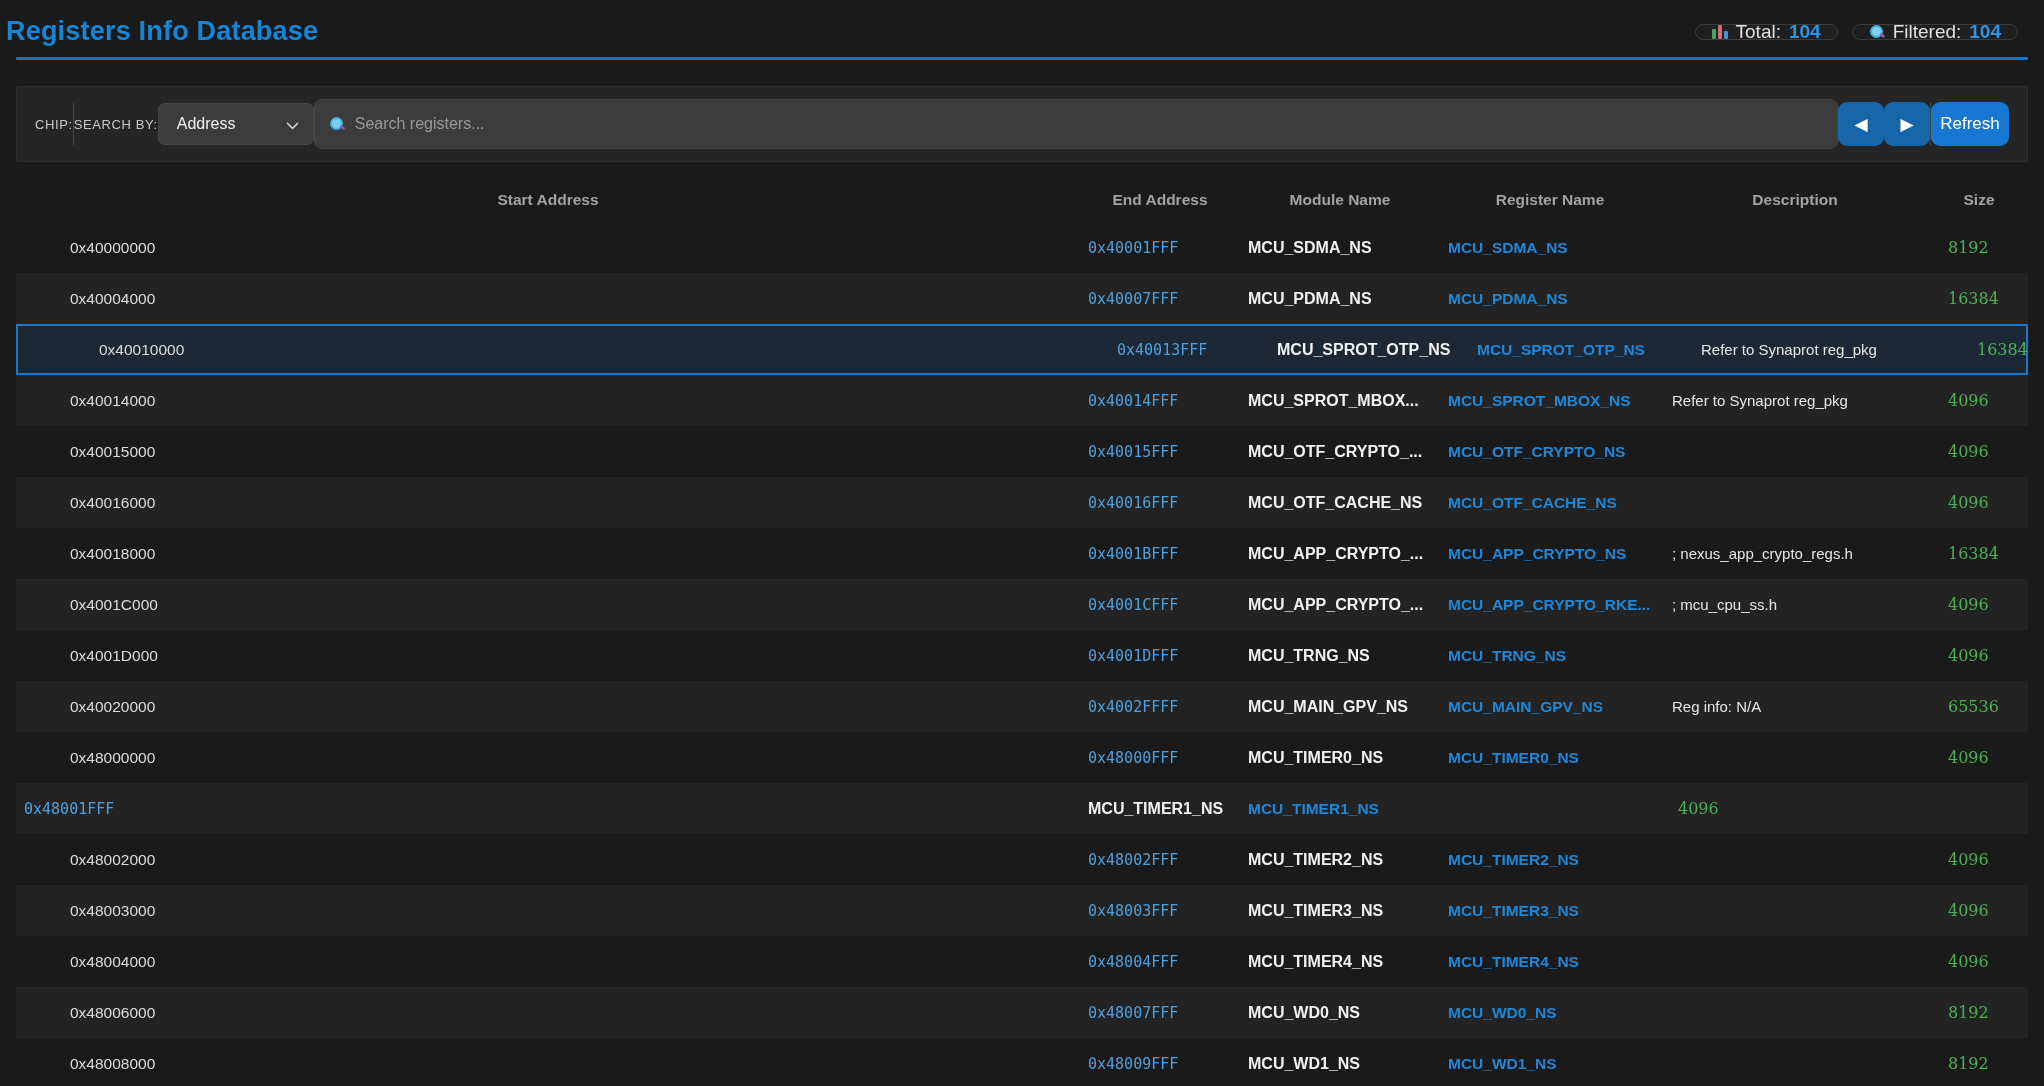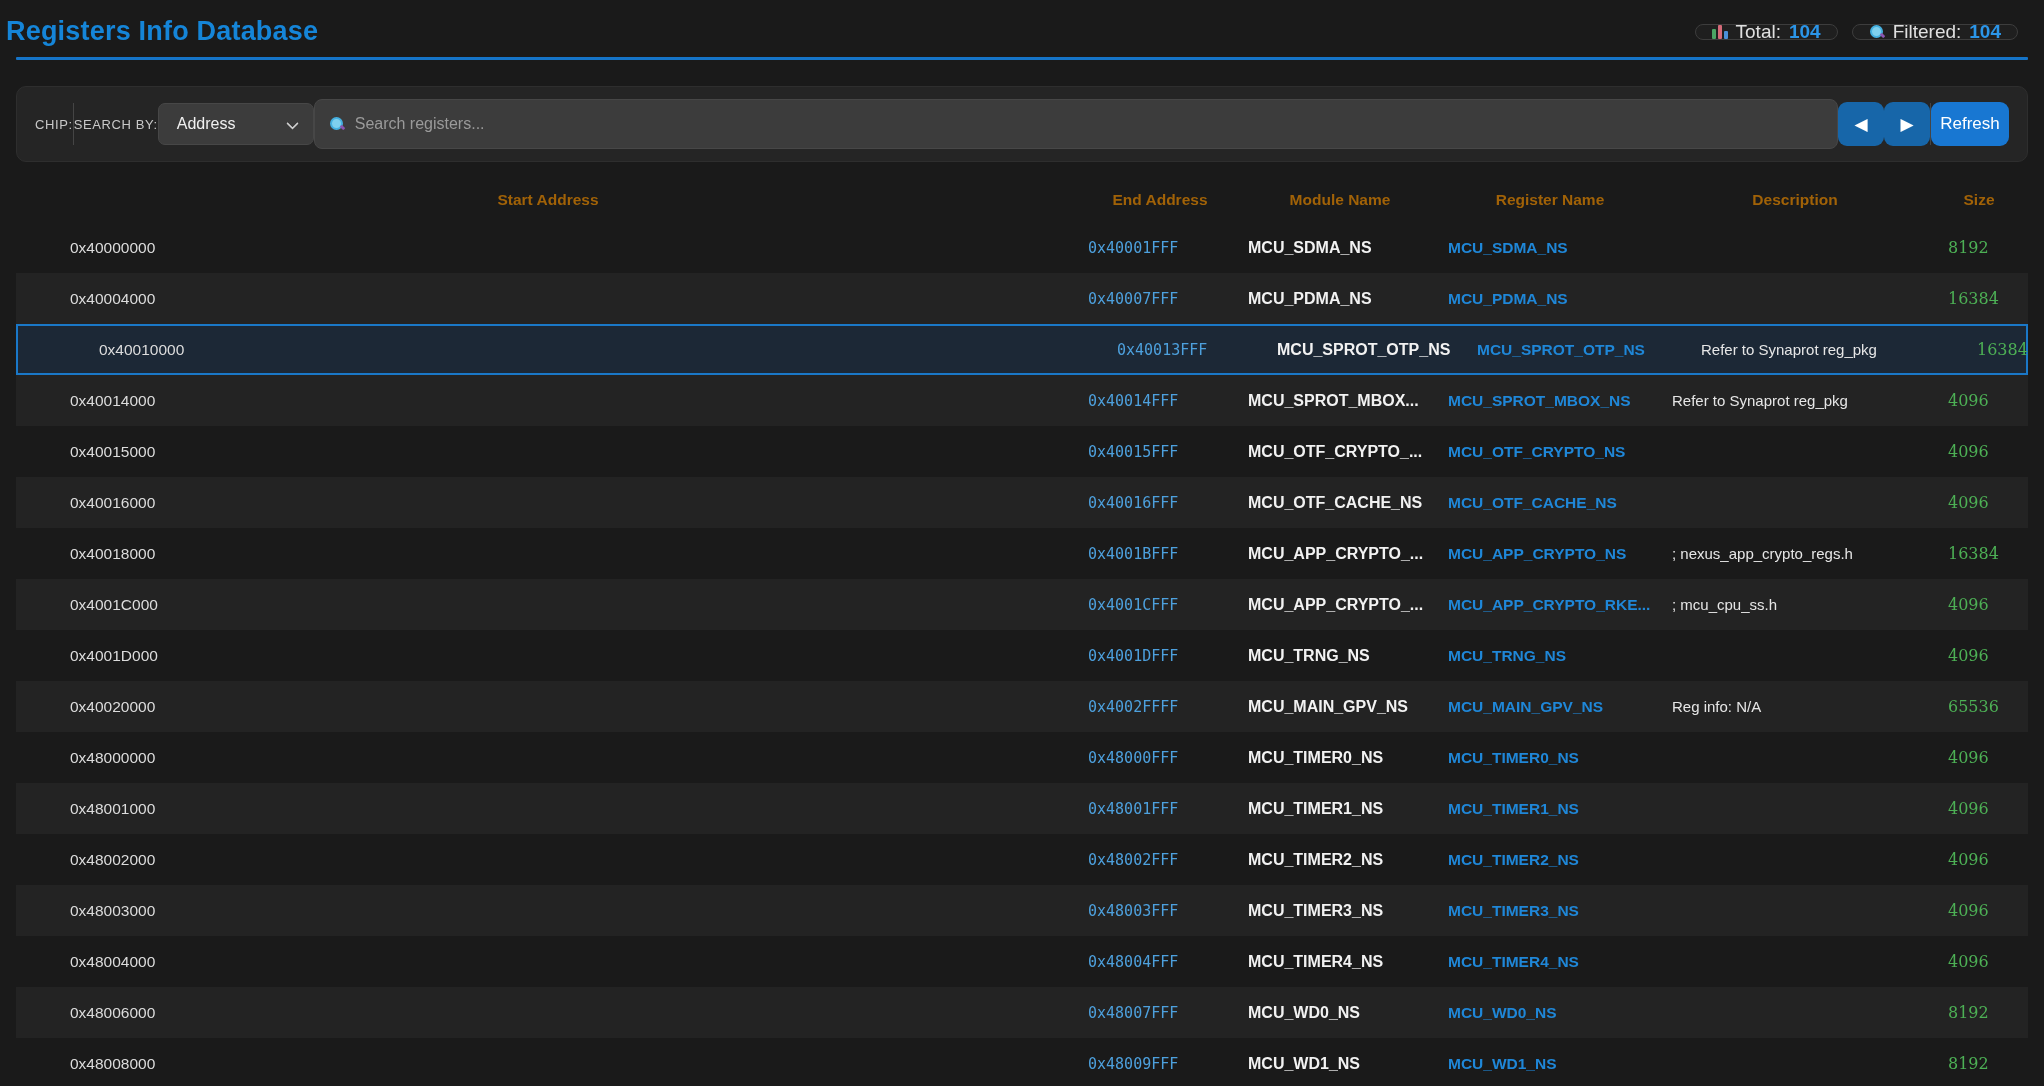--- a/index.html
+++ b/index.html
@@ -37,21 +37,21 @@
   .mag-icon::after {
     content:""; position:absolute; left:11px; top:10px; width:5px; height:3px;
     background:#8a56b0; transform:rotate(45deg); border-radius:1px;
   }
   .title-rule {
     height:3px; background:#1574c8; margin:10px 16px 0 16px; border-radius:1px;
   }
   
   .toolbar {
     margin:26px 16px 0 16px; height:76px; background:#252525;
-    border:1px solid #2e2e2e; border-radius:10px;
+    border:1px solid #2e2e2e; border-radius:2px;
     display:flex; align-items:center; padding:0 18px; 
   }
   .tb-label { font-size:13px; color:#c8c8c8; letter-spacing:0.6px; white-space:nowrap; }
   .select {
     position:relative; background:#3c3c3c; border:1px solid #474747; border-radius:7px;
     height:42px; display:flex; align-items:center; padding:0 40px 0 18px;
     font-size:16px; color:#f0f0f0; cursor:pointer;
   }
   .select .chev {
     position:absolute; right:16px; top:15px; width:9px; height:9px;
@@ -80,21 +80,21 @@
     color:#ffffff; font-size:17px; cursor:pointer;
   }
   
   .table { margin:0 16px; }
   .t-row {
     display:grid;
     grid-template-columns:1064px 160px 200px 220px 270px 1fr;
     align-items:center; height:51px;
   }
   .t-head { height:44px; margin-top:16px; }
-  .t-head .cell { text-align:center; font-weight:700; font-size:15.5px; color:#a16207; }
+  .t-head .cell { text-align:center; font-weight:700; font-size:15.5px; color:#a3a3a3; }
   .t-body .t-row:nth-child(even) { background:#232323; }
   .t-body .t-row:nth-child(odd)  { background:#1a1a1a; }
   .t-body .t-row.selected {
     background:#1c2836; box-shadow:inset 0 0 0 2px #1a78c8;padding-left:29px;
   }
   .cell { padding:0 8px; white-space:nowrap; overflow:hidden; }
   .cell.start { padding-left:54px; font-size:15.5px; color:#dcdcdc; }
   .cell.end   { font-family:"DejaVu Sans Mono","Liberation Mono",monospace;
                 font-size:15px; color:#4da0dd; }
   .cell.module { font-weight:700; font-size:16px; color:#f2f2f2; }
@@ -248,21 +248,20 @@
   <div class="t-row">
     <div class="cell start">0x48000000</div>
     <div class="cell end">0x48000FFF</div>
     <div class="cell module">MCU_TIMER0_NS</div>
     <div class="cell register">MCU_TIMER0_NS</div>
     <div class="cell desc"></div>
     <div class="cell size">4096</div>
   </div>
 
   <div class="t-row">
-    <div class="cell start">0x48001000</div>
     <div class="cell end">0x48001FFF</div>
     <div class="cell module">MCU_TIMER1_NS</div>
     <div class="cell register">MCU_TIMER1_NS</div>
     <div class="cell desc"></div>
     <div class="cell size">4096</div>
   </div>
 
   <div class="t-row">
     <div class="cell start">0x48002000</div>
     <div class="cell end">0x48002FFF</div>

